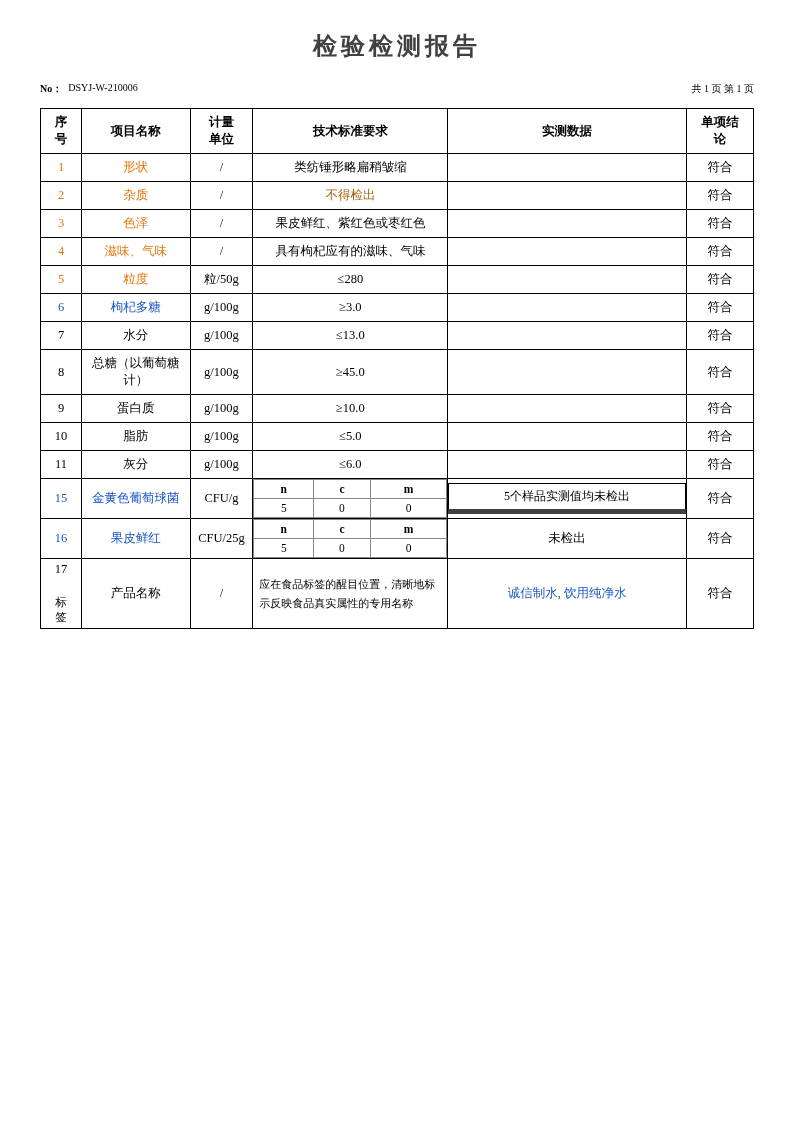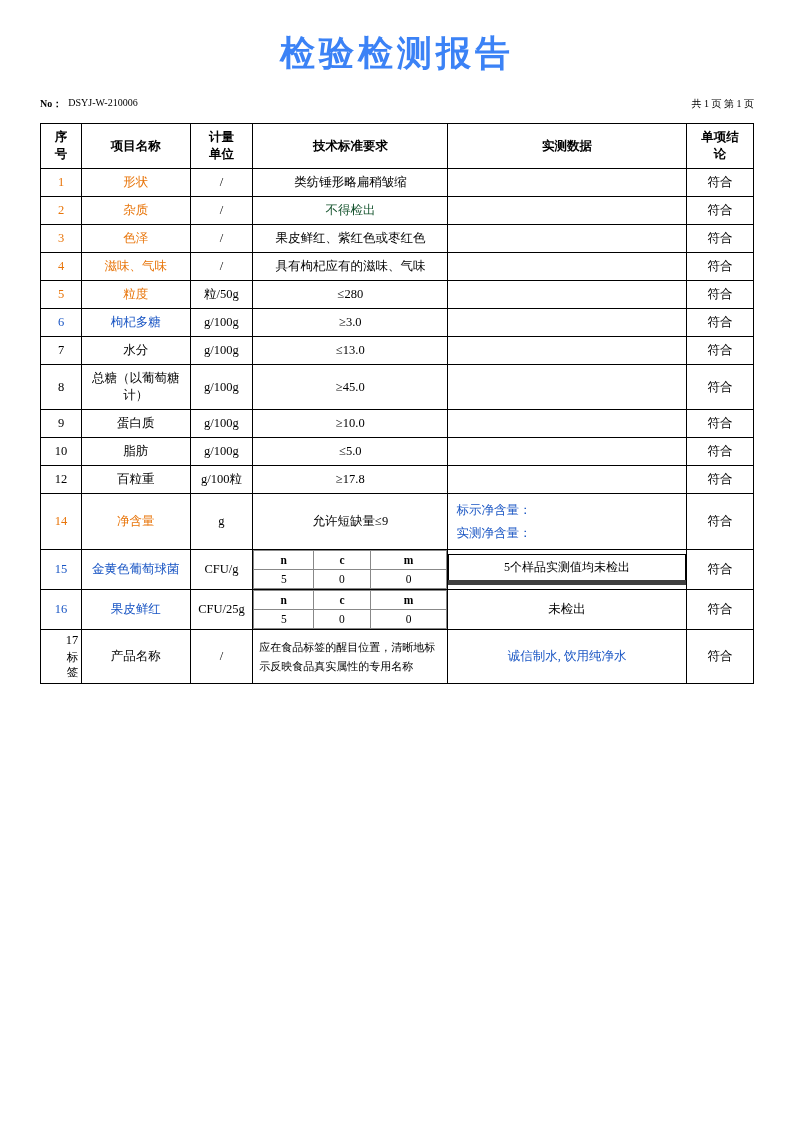--- a/index.html
+++ b/index.html
@@ -7,25 +7,25 @@
       width: 794px;
       min-height: 1123px;
       background: #fff;
       font-family: "SimSun", "宋体", serif;
       font-size: 13px;
       color: #000;
       padding: 30px 40px;
     }
     .page-title {
       text-align: center;
-      font-size: 35px;
+      font-size: 24px;
       font-weight: bold;
       letter-spacing: 4px;
       margin-bottom: 20px;
-      color: #3b82f6;
+      color: #404040;
     }
     .doc-meta {
       display: flex;
       justify-content: space-between;
       align-items: center;
       margin-bottom: 12px;
       font-size: 10px;
     }
     .doc-meta-left { display: flex; gap: 6px; }
     .doc-no-label { font-weight: bold; }
@@ -46,21 +46,21 @@
     }
     .col-seq { width: 38px; }
     .col-name { width: 100px; }
     .col-unit { width: 58px; }
     .col-std { width: 180px; }
     .col-data { width: 220px; }
     .col-result { width: 62px; }
 
     .orange { color: #e8750a; }
     .blue { color: #1a56c4; }
-    .red { color: #14532d; }
+    .red { color: #a16207; }
 
     .sub-table {
       width: 100%;
       border-collapse: collapse;
     }
     .sub-table td {
       border: 1px solid #888;
       padding: 3px 2px;
       text-align: center;
       font-size: 11.5px;
@@ -178,39 +178,31 @@
 
     <tr>
       <td>10</td>
       <td>脂肪</td>
       <td>g/100g</td>
       <td>≤5.0</td>
       <td></td>
       <td>符合</td>
     </tr>
 
-
-    <tr>
-      <td>12</td>
-      <td>百粒重</td>
-      <td>g/100粒</td>
-      <td>≥17.8</td>
-      <td></td>
-      <td>符合</td>
-    </tr>
-
-
-    <tr>
-      <td class="orange">14</td>
-      <td class="orange">净含量</td>
-      <td>g</td>
-      <td>允许短缺量≤9</td>
-      <td class="blue" style="text-align:left; padding-left:8px; line-height:1.8;">标示净含量：<br>实测净含量：</td>
-      <td>符合</td>
-    </tr>
+    <tr>
+      <td>11</td>
+      <td>灰分</td>
+      <td>g/100g</td>
+      <td>≤6.0</td>
+      <td></td>
+      <td>符合</td>
+    </tr>
+
+
+
 
     <tr>
       <td class="blue" rowspan="1">15</td>
       <td class="blue">金黄色葡萄球菌</td>
       <td>CFU/g</td>
       <td style="padding:0;">
         <table class="sub-table">
           <tbody>
               <tr class="sub-header">
             <td>n</td>
@@ -256,21 +248,21 @@
           </tr>
         </tbody>
           </table>
       </td>
       <td>未检出</td>
       <td>符合</td>
     </tr>
 
     <tr>
       <td style="padding:3px;">
-        <div style="display:flex; flex-direction:column; align-items:flex-end; gap:2px;">
+        <div style="display:flex; flex-direction:column; align-items:center; gap:18px;">
           <span>17</span>
           <span style="font-size:11.5px;">标<br>签</span>
         </div>
       </td>
       <td>产品名称</td>
       <td>/</td>
       <td style="text-align:left; padding:5px 6px; line-height:1.7; font-size:11px;">应在食品标签的醒目位置，清晰地标示反映食品真实属性的专用名称</td>
       <td class="blue">诚信制水, 饮用纯净水</td>
       <td>符合</td>
     </tr>

